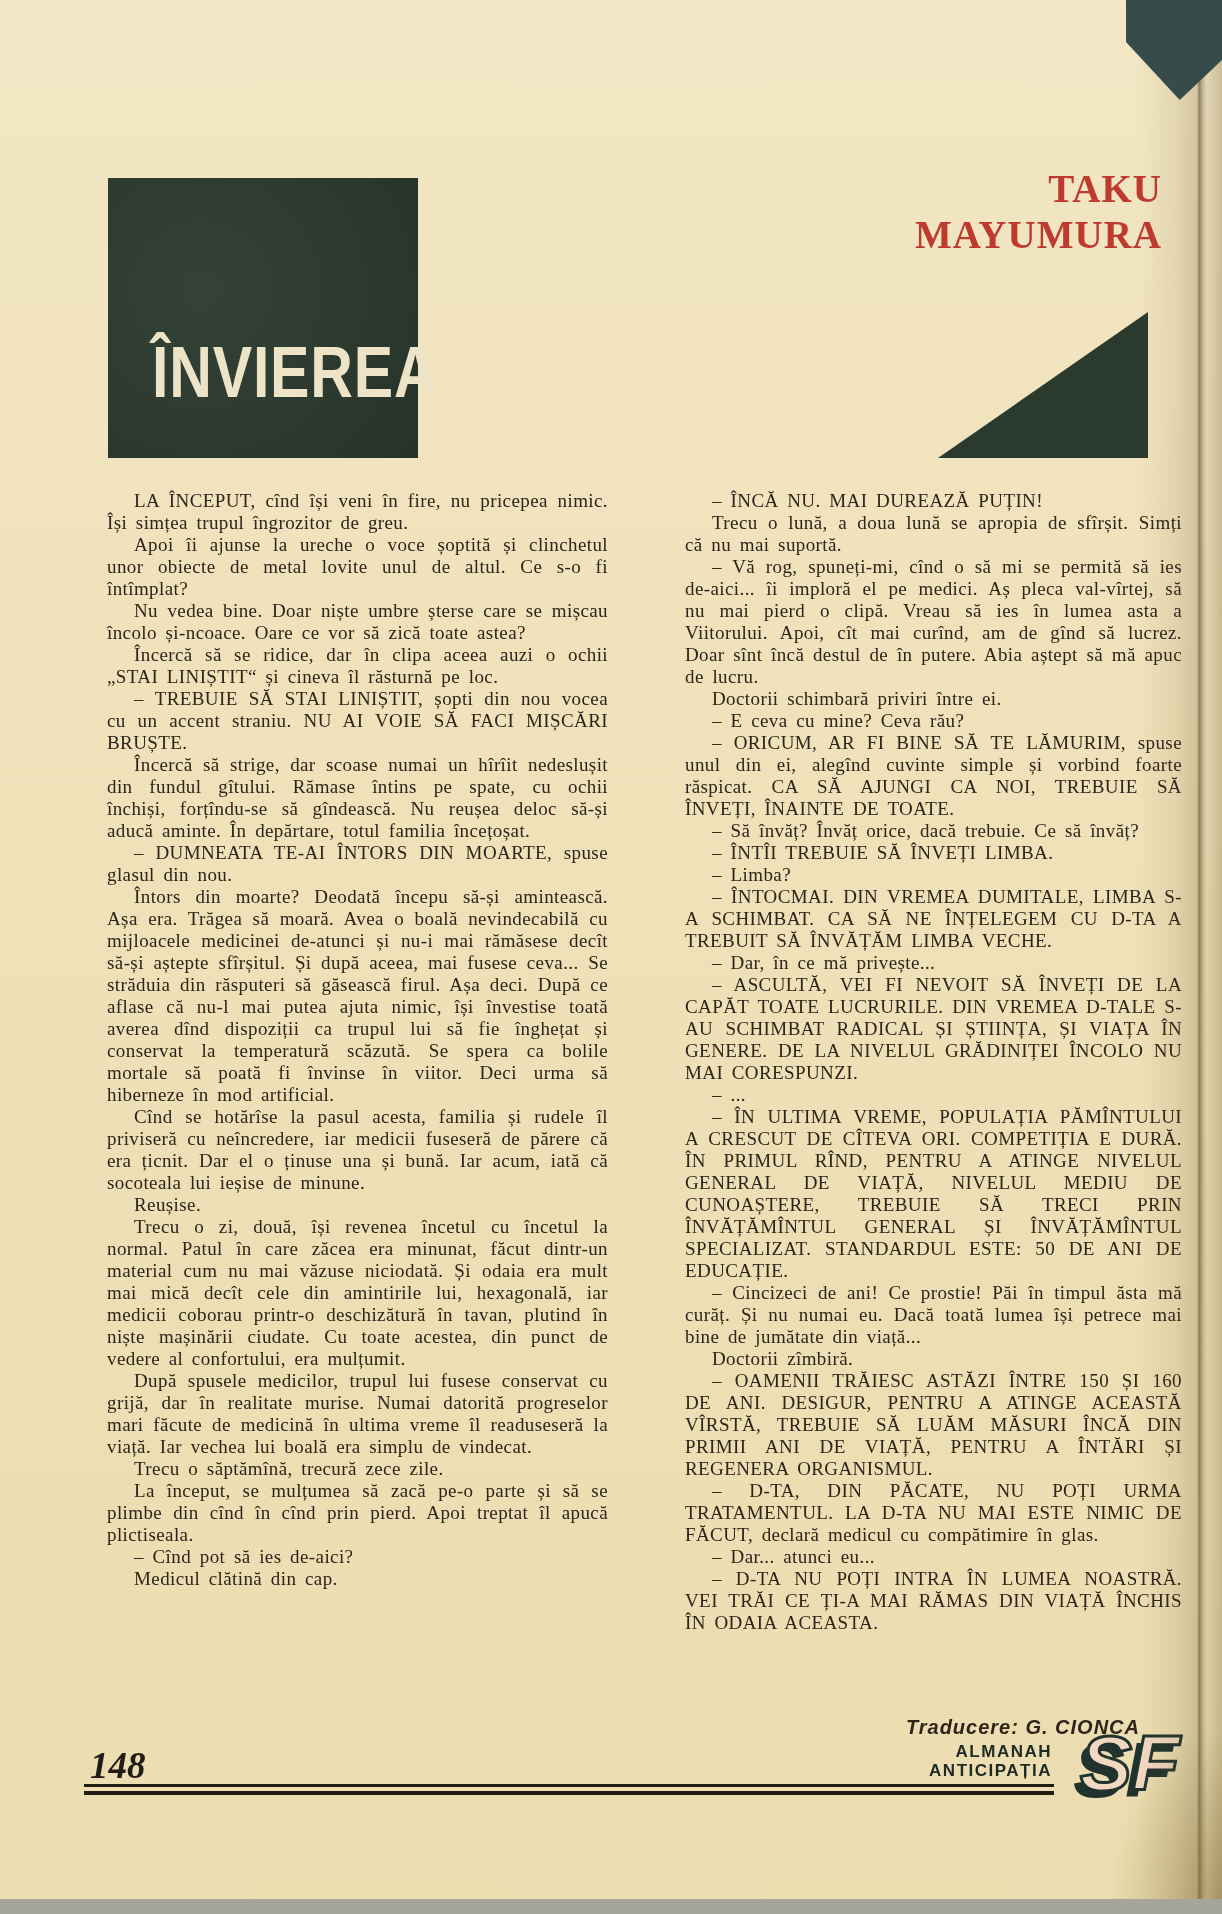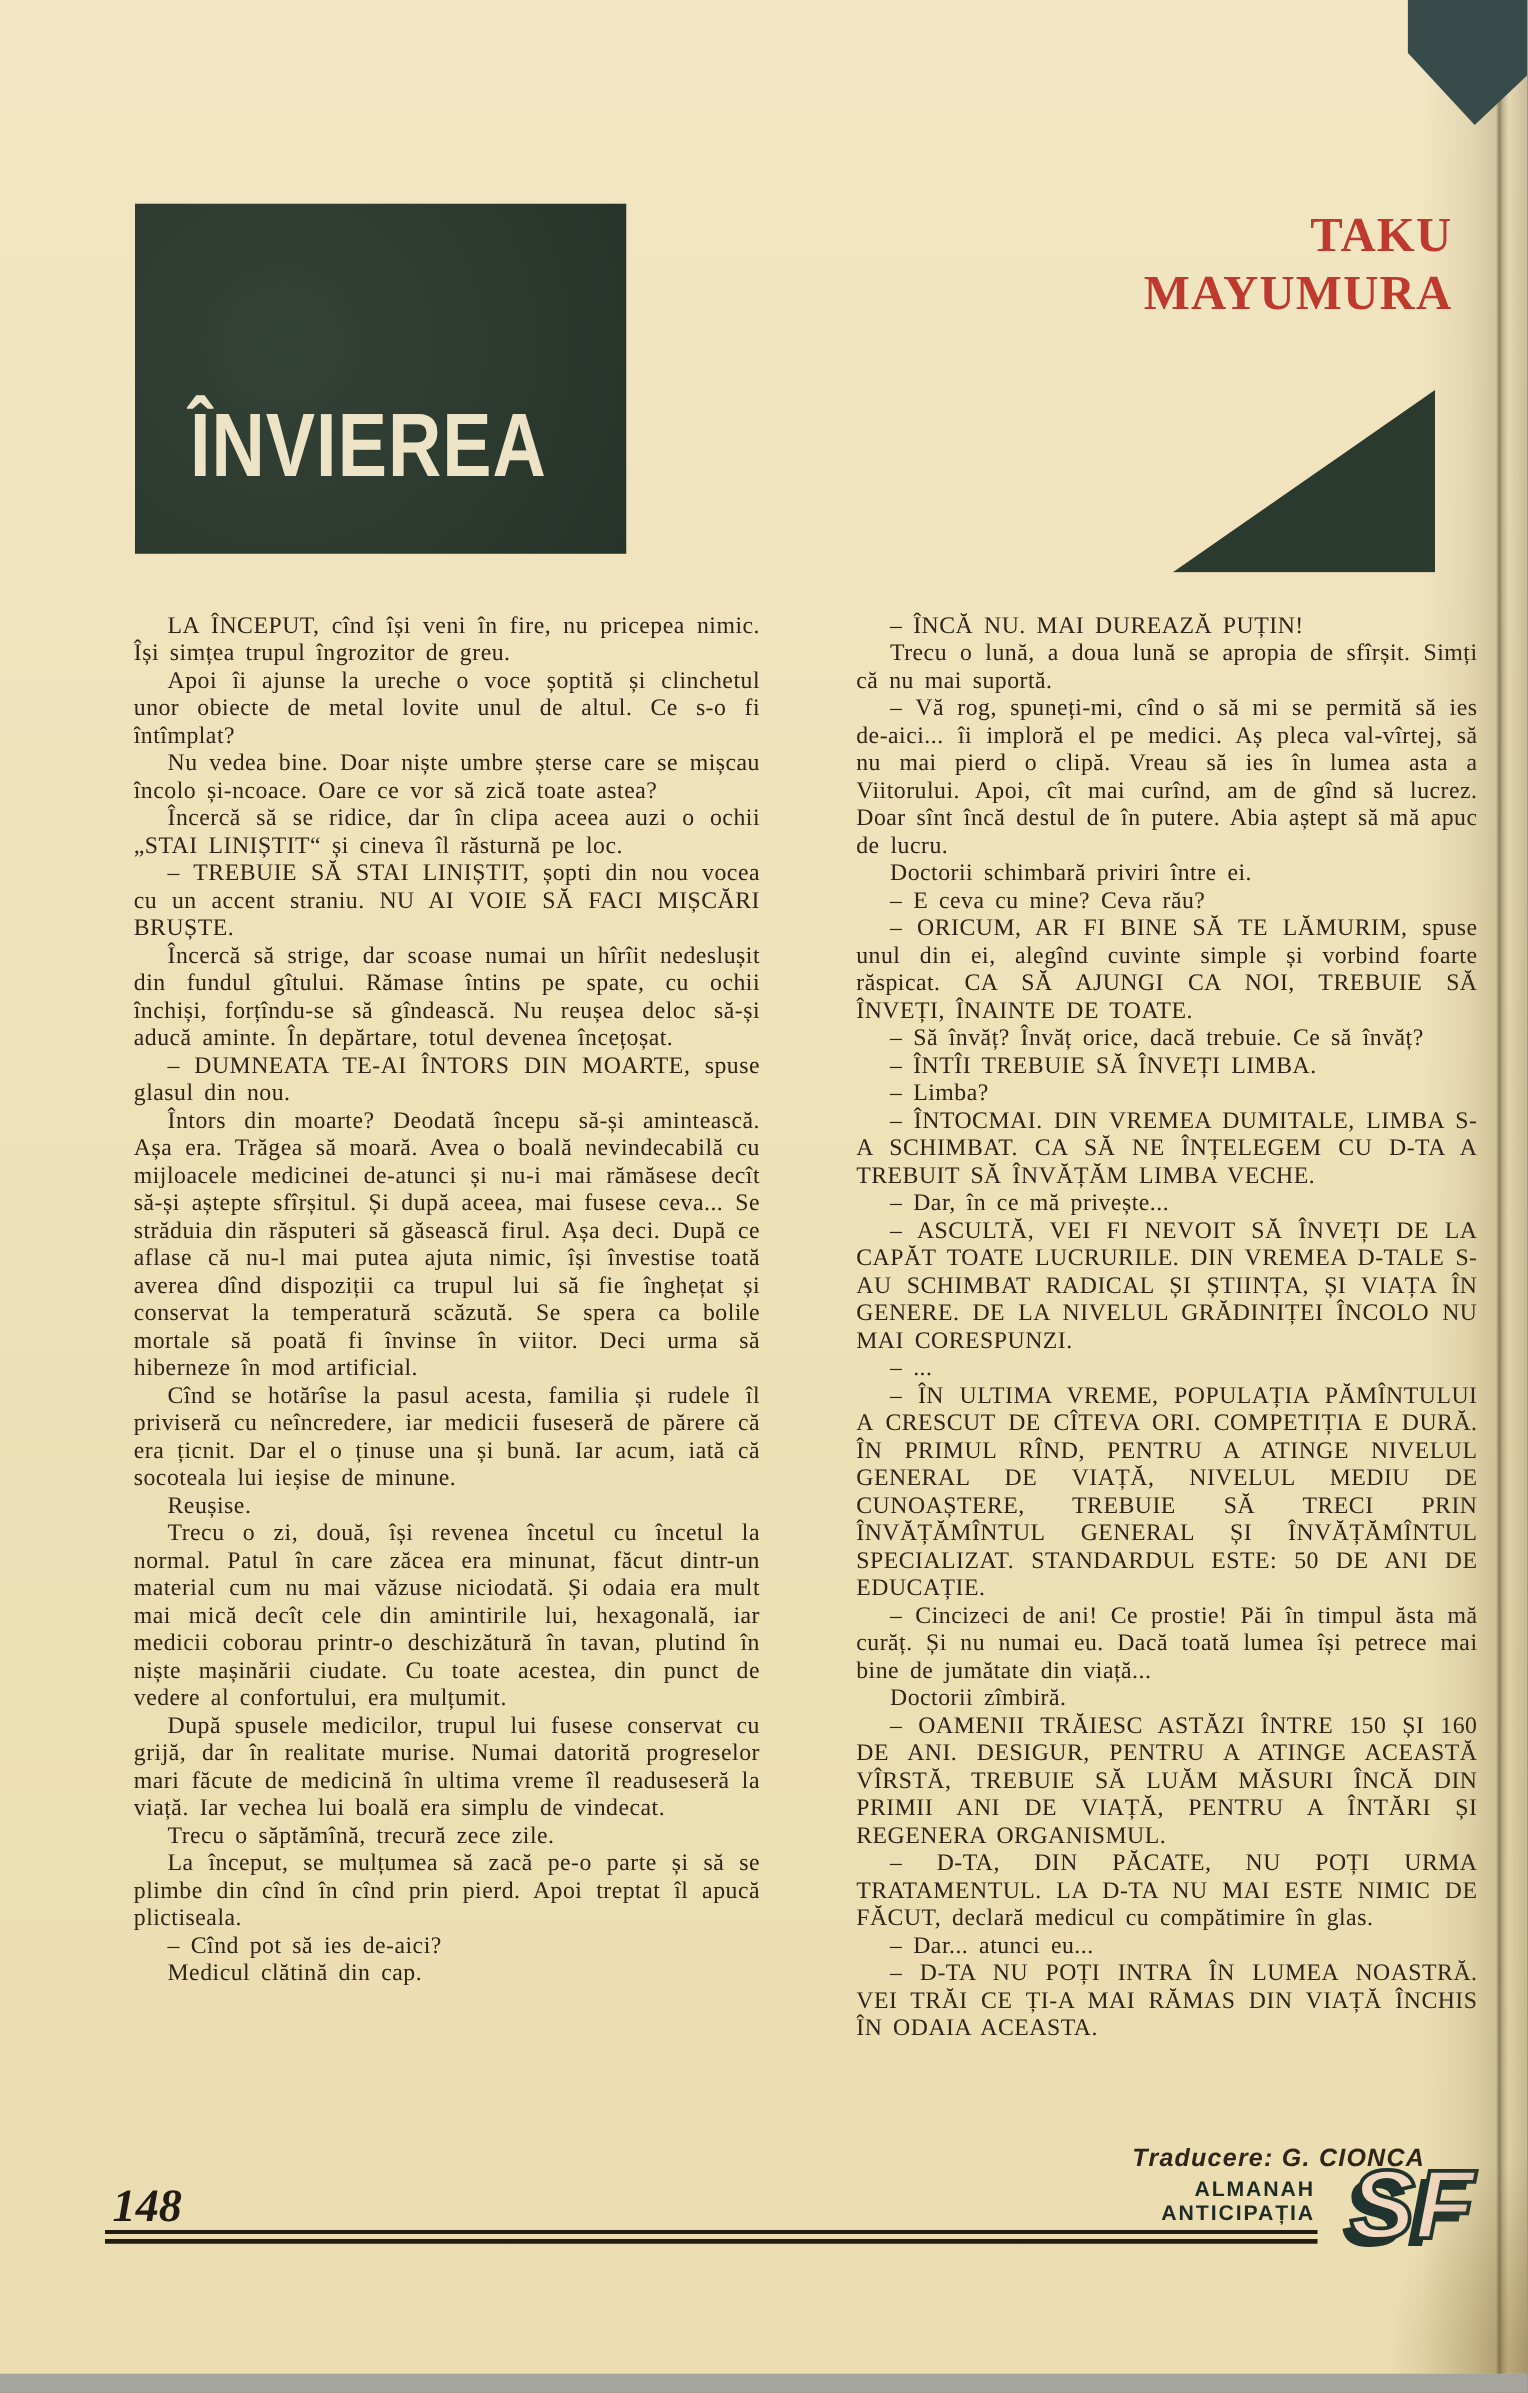--- a/index.html
+++ b/index.html
@@ -2,21 +2,21 @@
 <html><head>
 <meta charset="utf-8">
 <style>
   html,body{margin:0;padding:0;background:#888;}
   .page{
     position:relative;width:1222px;height:1914px;overflow:hidden;
     background:linear-gradient(180deg,#f2e6c4 0%,#efe1b8 45%,#ebddb0 100%);
     font-family:"Liberation Serif",serif;color:#2e241a;
   }
   
-  .title-box{position:absolute;left:108px;top:163px;width:393px;height:280px;
+  .title-box{position:absolute;left:108px;top:178px;width:310px;height:280px;
     background:#2b3a2f;
     background-image:radial-gradient(circle at 30% 40%,rgba(255,255,255,.04),rgba(0,0,0,.12));}
   .title{position:absolute;left:44px;bottom:50px;
     font-family:"Liberation Sans",sans-serif;font-weight:bold;font-size:72px;line-height:1;
     color:#ede4c8;letter-spacing:1px;white-space:nowrap;
     transform:scaleX(.82);transform-origin:left bottom;}
   
   .author{position:absolute;top:166px;right:60px;text-align:right;
     font-family:"Liberation Serif",serif;font-weight:bold;font-size:39px;line-height:46px;
     color:#bf3a2e;letter-spacing:1px;}
@@ -72,21 +72,21 @@
   </div>
 
   <div class="triangle"></div>
 
   <div class="col col-left">
       <p class="para">LA ÎNCEPUT, cînd își veni în fire, nu pricepea nimic. Își simțea trupul îngrozitor de greu.</p>
       <p class="para">Apoi îi ajunse la ureche o voce șoptită și clinchetul unor obiecte de metal lovite unul de altul. Ce s-o fi întîmplat?</p>
       <p class="para">Nu vedea bine. Doar niște umbre șterse care se mișcau încolo și-ncoace. Oare ce vor să zică toate astea?</p>
       <p class="para">Încercă să se ridice, dar în clipa aceea auzi o ochii „STAI LINIȘTIT“ și cineva îl răsturnă pe loc.</p>
       <p class="para">– TREBUIE SĂ STAI LINIȘTIT, șopti din nou vocea cu un accent straniu. NU AI VOIE SĂ FACI MIȘCĂRI BRUȘTE.</p>
-      <p class="para">Încercă să strige, dar scoase numai un hîrîit nedeslușit din fundul gîtului. Rămase întins pe spate, cu ochii închiși, forțîndu-se să gîndească. Nu reușea deloc să-și aducă aminte. În depărtare, totul devenea încețoșat.</p>
+      <p class="para">Încercă să strige, dar scoase numai un hîrîit nedeslușit din fundul gîtului. Rămase întins pe spate, cu ochii închiși, forțîndu-se să gîndească. Nu reușea deloc să-și aducă aminte. În depărtare, totul familia încețoșat.</p>
       <p class="para">– DUMNEATA TE-AI ÎNTORS DIN MOARTE, spuse glasul din nou.</p>
       <p class="para">Întors din moarte? Deodată începu să-și amintească. Așa era. Trăgea să moară. Avea o boală nevindecabilă cu mijloacele medicinei de-atunci și nu-i mai rămăsese decît să-și aștepte sfîrșitul. Și după aceea, mai fusese ceva... Se străduia din răsputeri să găsească firul. Așa deci. După ce aflase că nu-l mai putea ajuta nimic, își învestise toată averea dînd dispoziții ca trupul lui să fie înghețat și conservat la temperatură scăzută. Se spera ca bolile mortale să poată fi învinse în viitor. Deci urma să hiberneze în mod artificial.</p>
       <p class="para">Cînd se hotărîse la pasul acesta, familia și rudele îl priviseră cu neîncredere, iar medicii fuseseră de părere că era țicnit. Dar el o ținuse una și bună. Iar acum, iată că socoteala lui ieșise de minune.</p>
       <p class="para">Reușise.</p>
       <p class="para">Trecu o zi, două, își revenea încetul cu încetul la normal. Patul în care zăcea era minunat, făcut dintr-un material cum nu mai văzuse niciodată. Și odaia era mult mai mică decît cele din amintirile lui, hexagonală, iar medicii coborau printr-o deschizătură în tavan, plutind în niște mașinării ciudate. Cu toate acestea, din punct de vedere al confortului, era mulțumit.</p>
       <p class="para">După spusele medicilor, trupul lui fusese conservat cu grijă, dar în realitate murise. Numai datorită progreselor mari făcute de medicină în ultima vreme îl readuseseră la viață. Iar vechea lui boală era simplu de vindecat.</p>
       <p class="para">Trecu o săptămînă, trecură zece zile.</p>
       <p class="para">La început, se mulțumea să zacă pe-o parte și să se plimbe din cînd în cînd prin pierd. Apoi treptat îl apucă plictiseala.</p>
       <p class="para">– Cînd pot să ies de-aici?</p>
       <p class="para">Medicul clătină din cap.</p>

